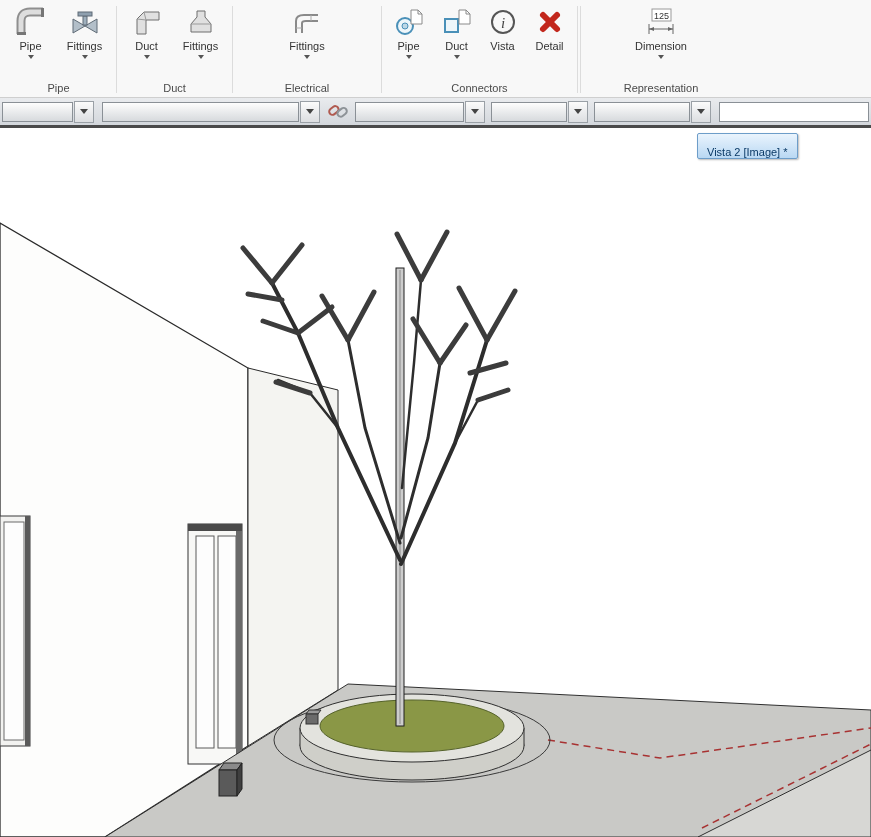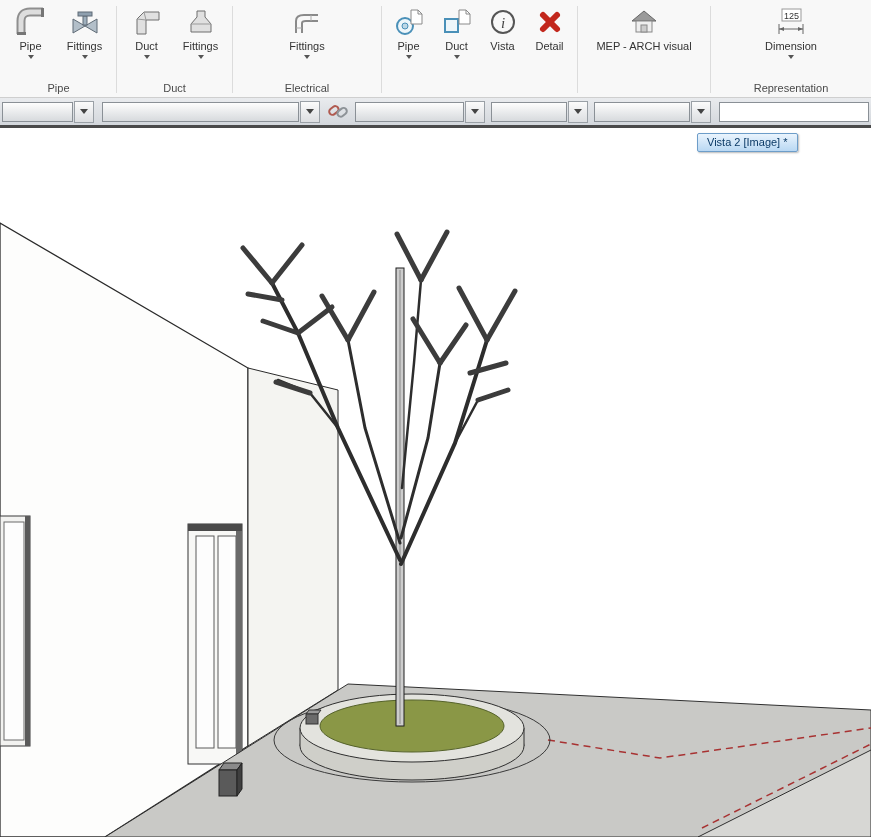--- a/index.html
+++ b/index.html
@@ -32,21 +32,21 @@
   .text-field { height:20px; flex:1; margin-left:3px; border:1px solid #8a9096; background:#fff; font:11px "Liberation Sans", sans-serif; padding:0 3px; }
   .sp8 { width:8px; } .sp6 { width:6px; } .sp5 { width:5px; }
 
   .toolbar-divider { height:3px; background:#4a4a4a; }
 
   
   .viewport { position:relative; height:709px; background:#ffffff; }
   .viewport svg.scene { position:absolute; left:0; top:0; }
   .view-tooltip {
     position:absolute; left:697px; top:5px; height:19px;
-    padding:2px 9px; font-size:11px; color:#0b3a66;
+    padding:12px 9px; font-size:11px; color:#0b3a66;
     background:linear-gradient(#eaf4fd,#b9d8f3);
     border:1px solid #6d9dc9; border-radius:2px;
     box-shadow:1px 1px 2px rgba(0,0,0,.28); white-space:nowrap;
   }
 </style>
 </head>
 <body>
 
 <div class="ribbon">
 
@@ -167,38 +167,24 @@
           <svg width="30" height="30" viewBox="0 0 30 30">
             <g stroke="#c2271c" stroke-width="6" stroke-linecap="round">
               <line x1="8" y1="8" x2="22" y2="22"></line>
                 <line x1="22" y1="8" x2="8" y2="22"></line>
             </g>
           </svg>
           </span>
         <span class="rlbl">Detail</span>
       </div>
     </div>
-  </div>
-  <div class="rsep"></div>
-
-  <div class="rgroup" style="width:130px">
-    <div class="btns">
-      <div class="rbtn" style="width:120px">
-        <span class="ric">
-          <svg width="30" height="30" viewBox="0 0 30 30">
-            <polygon points="3,14 15,4 27,14" fill="#9a9a9a" stroke="#666"></polygon>
-            <rect x="7" y="14" width="16" height="11" fill="#efefef" stroke="#888"></rect>
-            <rect x="12" y="18" width="6" height="7" fill="#cccccc" stroke="#888"></rect>
-          </svg>
-          </span>
-        <span class="rlbl">MEP - ARCH visual</span>
-      </div>
-    </div>
-    <div class="glabel"></div>
-  </div>
+    <div class="glabel">Connectors</div>
+  </div>
+  <div class="rsep"></div>
+
   <div class="rsep"></div>
 
   <div class="rgroup" style="width:158px">
     <div class="btns">
       <div class="rbtn" style="width:72px">
         <span class="ric">
           <svg width="30" height="30" viewBox="0 0 30 30">
             <rect x="6" y="2" width="19" height="12" fill="#ffffff" stroke="#999"></rect>
             <text x="15.5" y="11.5" font-size="9" font-family="Liberation Sans, sans-serif" fill="#333" text-anchor="middle">125</text>
             <line x1="3" y1="22" x2="27" y2="22" stroke="#666"></line>

